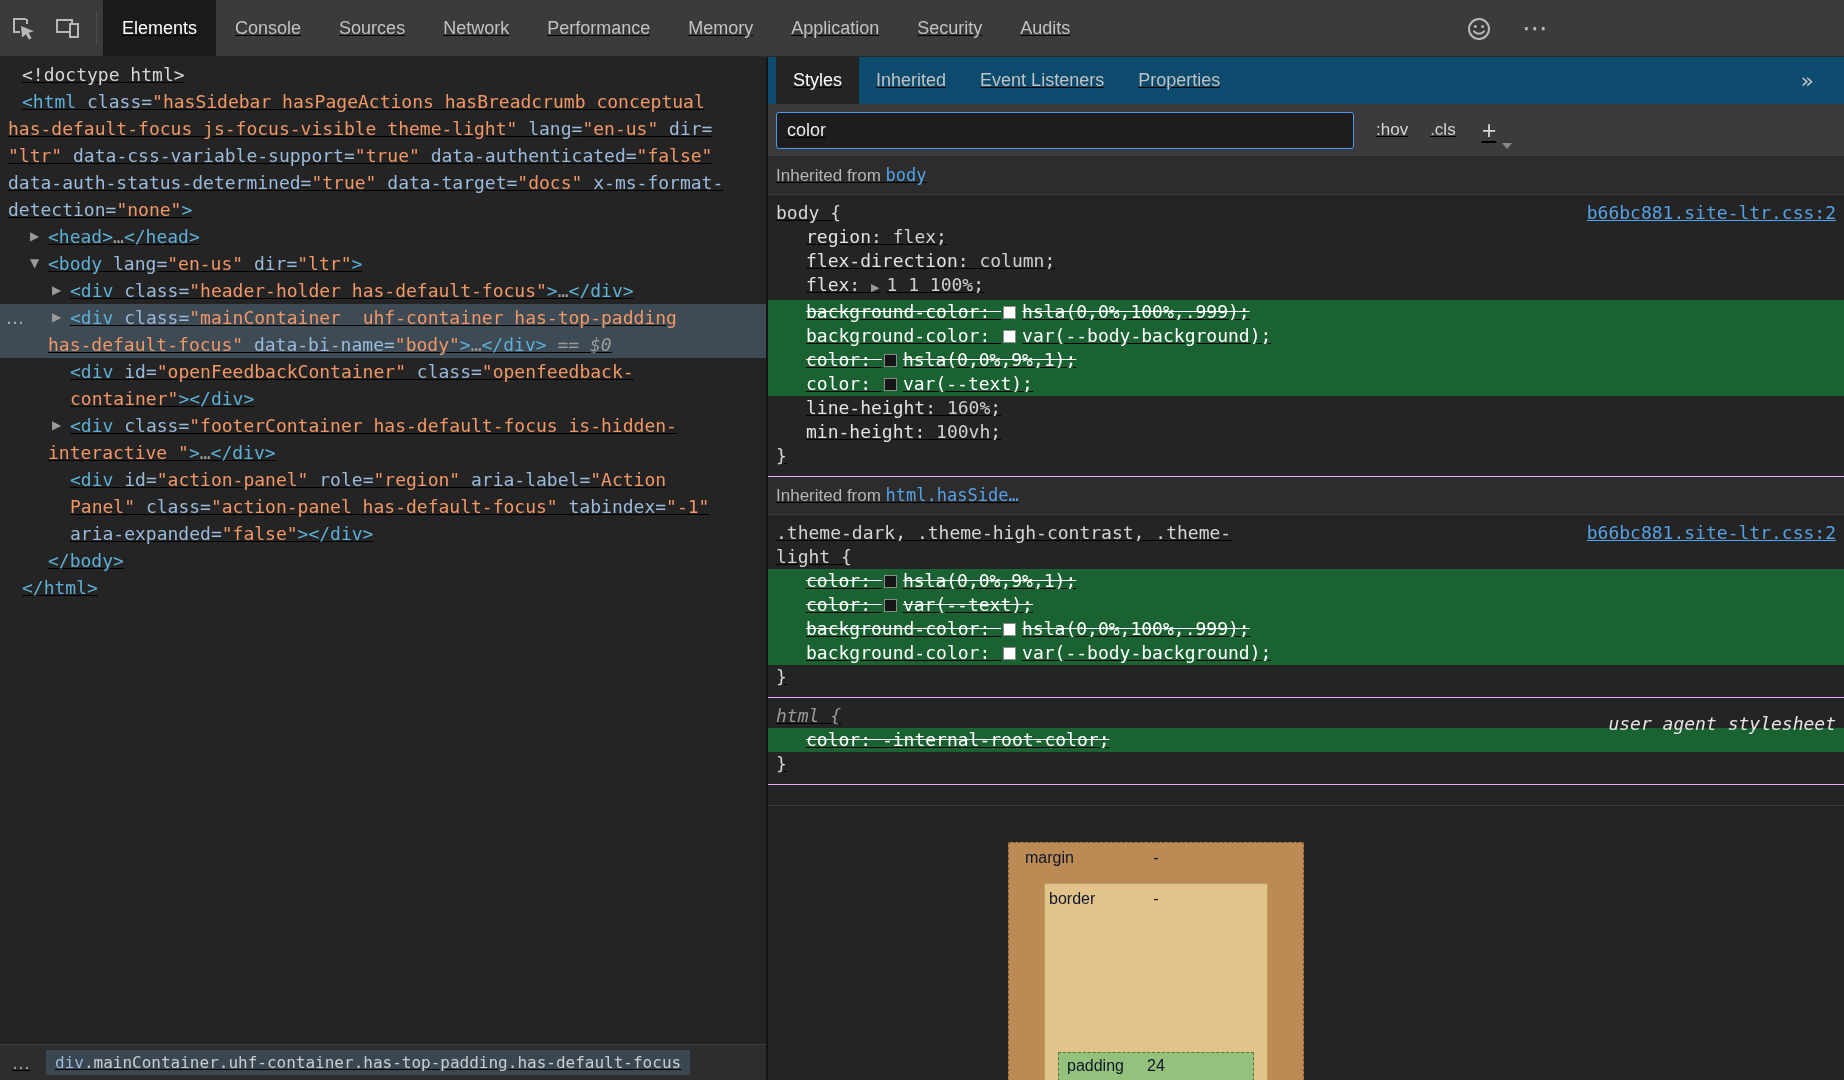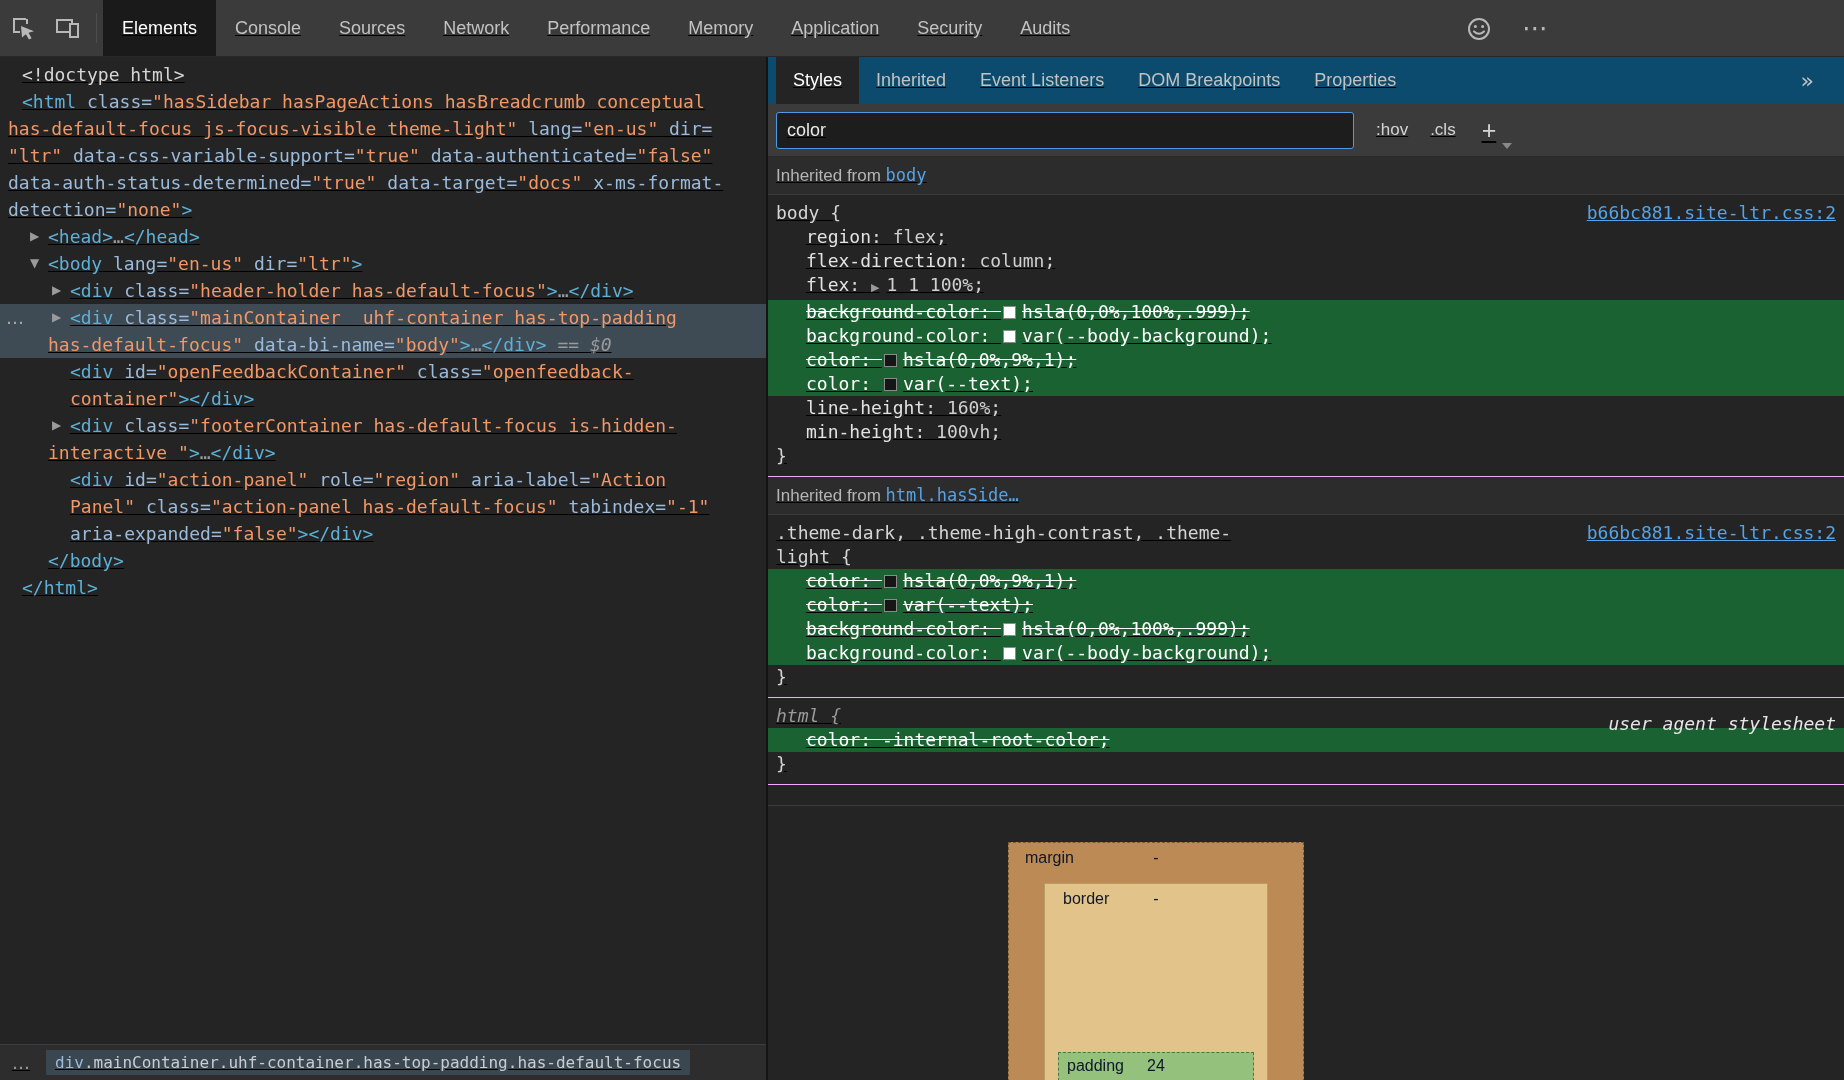--- a/index.html
+++ b/index.html
@@ -91,21 +91,21 @@
   .boxmodel { position:relative; border-top:1px solid #3b3b3b; margin-top:20px; height:320px; }
   .bm-label, .bm-val { position:absolute; font-family:"Liberation Sans", sans-serif;
                        font-size:16px; color:#0f172a; }
   .bm-margin { position:absolute; left:240px; top:36px; width:296px; height:280px;
                background:#bb8a55; border:1px dashed #7a5a30; }
   .bm-border { position:absolute; left:35px; top:40px; width:224px; height:240px;
                background:#e2c48b; border:1px solid #b89d64; }
   .bm-padding { position:absolute; left:13px; top:168px; width:196px; height:50px;
                 background:#94c17c; border:1px dashed #55713f; }
   .bm-margin > .bm-label { left:16px; top:6px; }
-  .bm-border > .bm-label { left:18px; top:6px; }
+  .bm-border > .bm-label { left:4px; top:6px; }
   .bm-padding > .bm-label { left:8px; top:4px; }
   .bm-val { left:50%; transform:translateX(-50%); top:6px; }
   .bm-padding > .bm-val { top:4px; }
 
   svg { display:block; }
 </style>
 </head>
 <body>
 
 <div class="app">
@@ -181,21 +181,20 @@
       </div>
     </div>
 
     <div class="pane-divider"></div>
 
     <div class="right-pane">
       <div class="side-tabs">
           <div class="side-tab active">Styles</div>
           <div class="side-tab">Inherited</div>
           <div class="side-tab">Event Listeners</div>
-          <div class="side-tab">DOM Breakpoints</div>
           <div class="side-tab">Properties</div>
           <div class="tabs-overflow">»</div>
         </div>
       <div class="tabs-overflow-holder"></div>
       <div class="filter-row">
         <input class="filter-input" value="color" style="">
         <span class="pseudo-btn">:hov</span>
         <span class="pseudo-btn">.cls</span>
         <span class="plus-btn"><span>+</span><span class="plus-caret"></span></span>
       </div>

